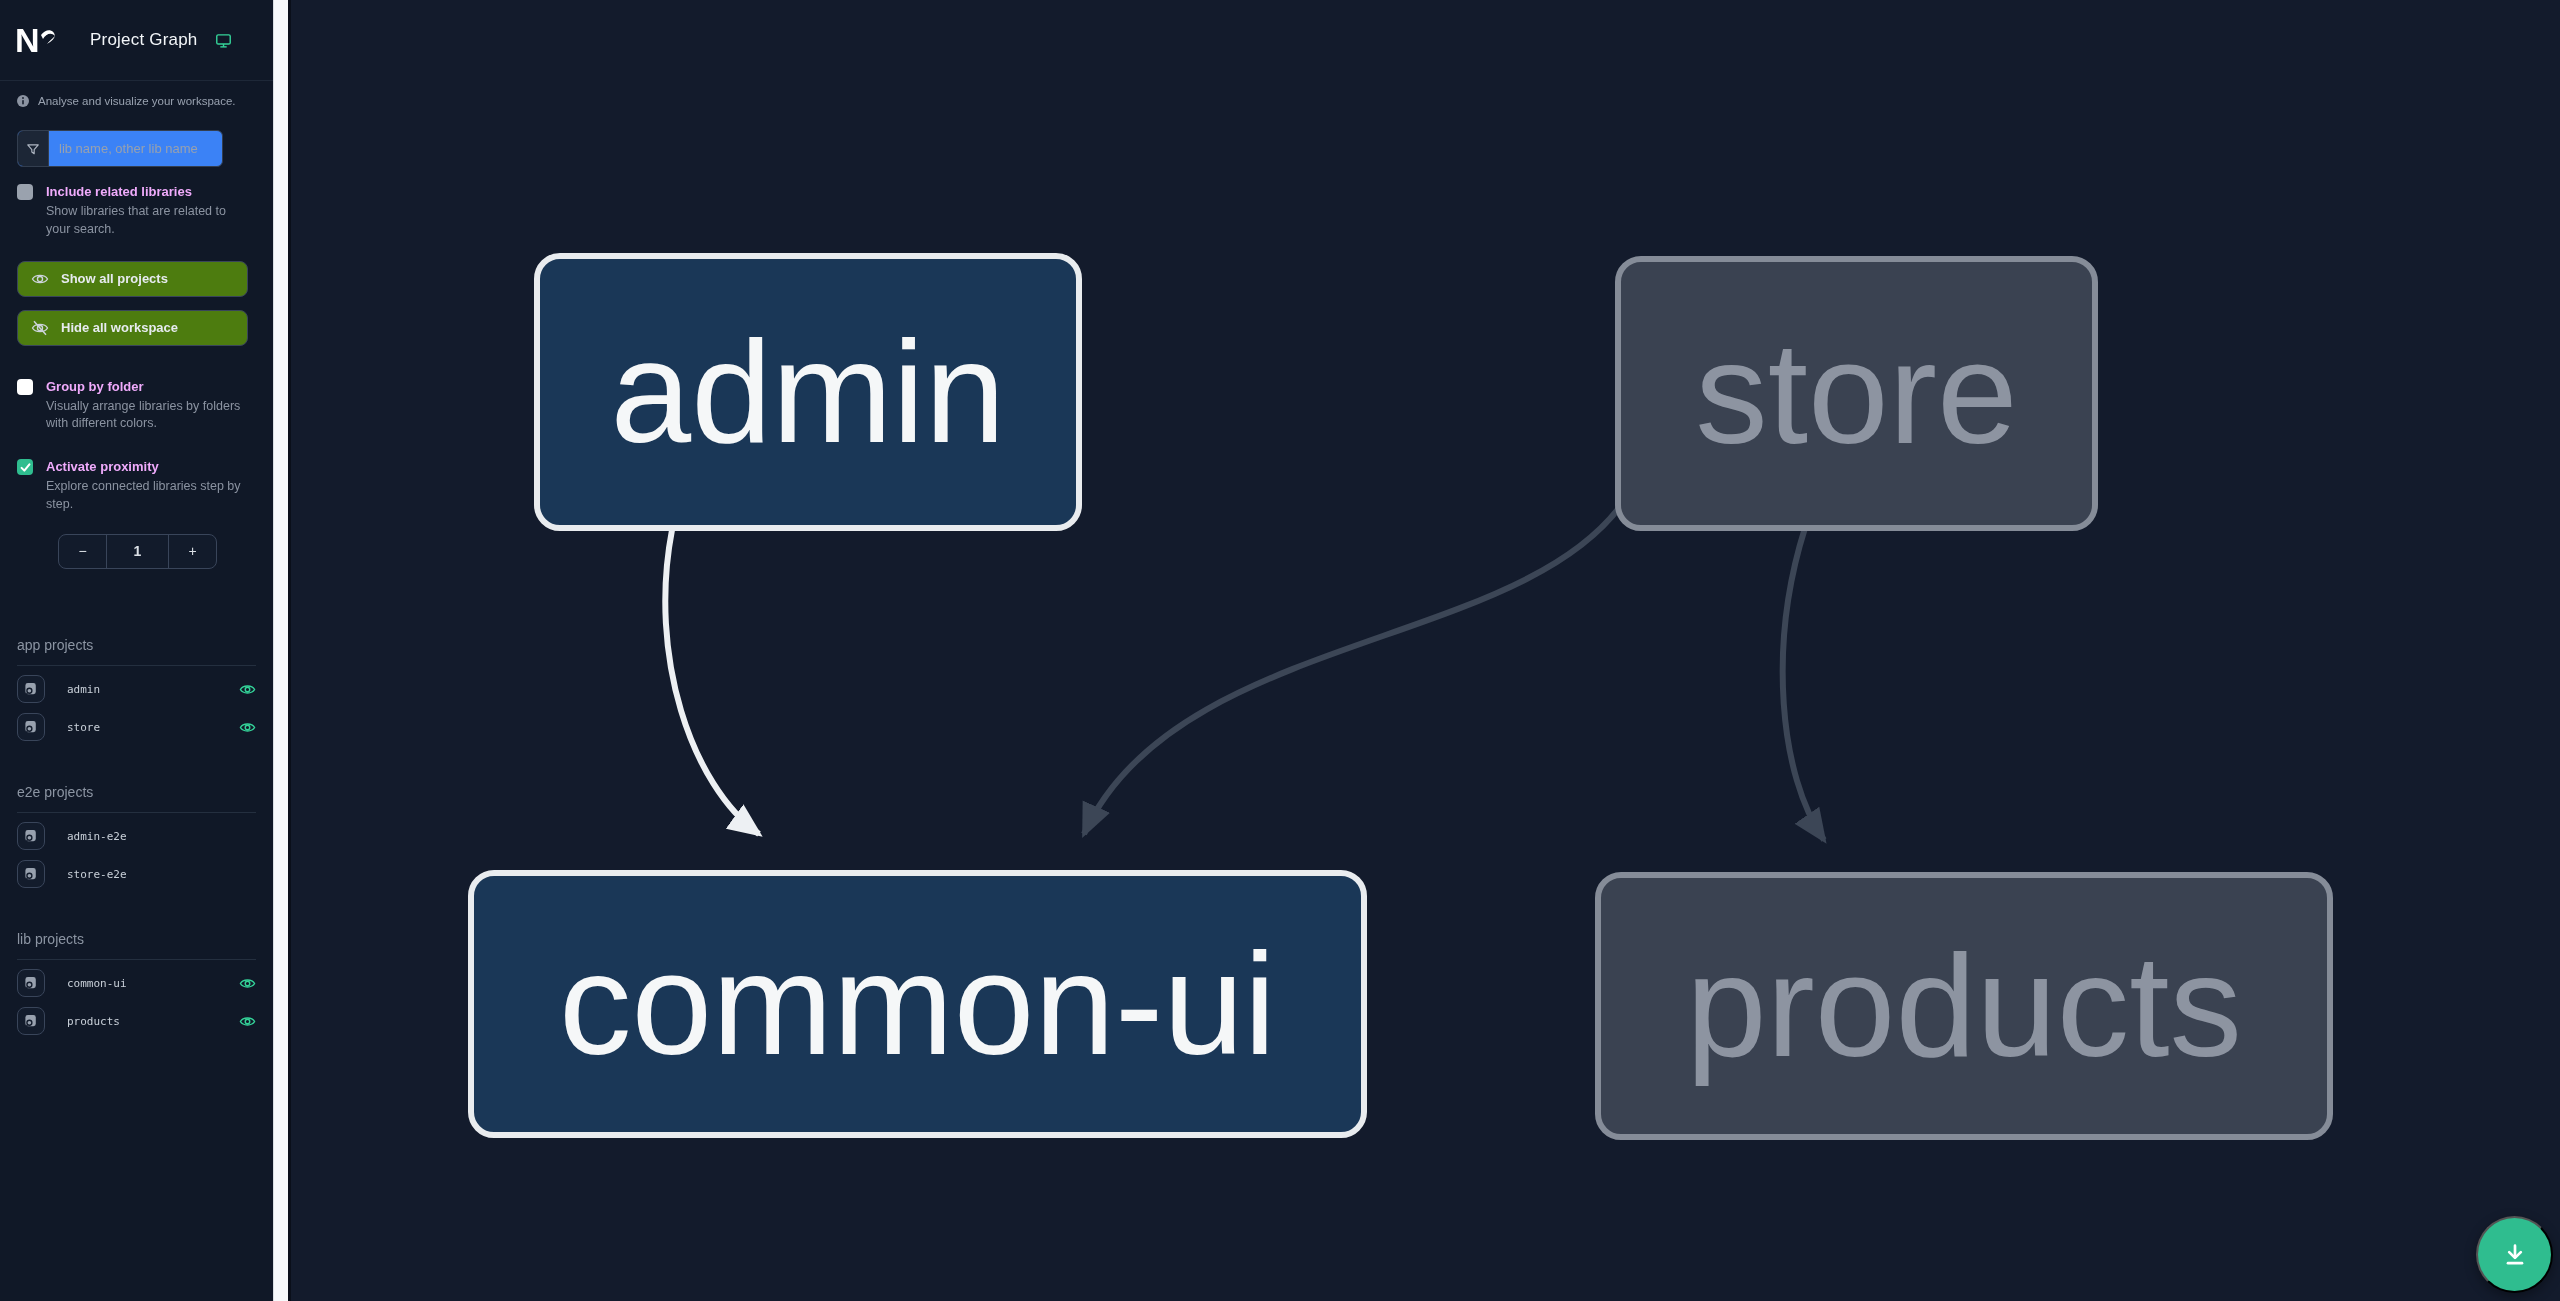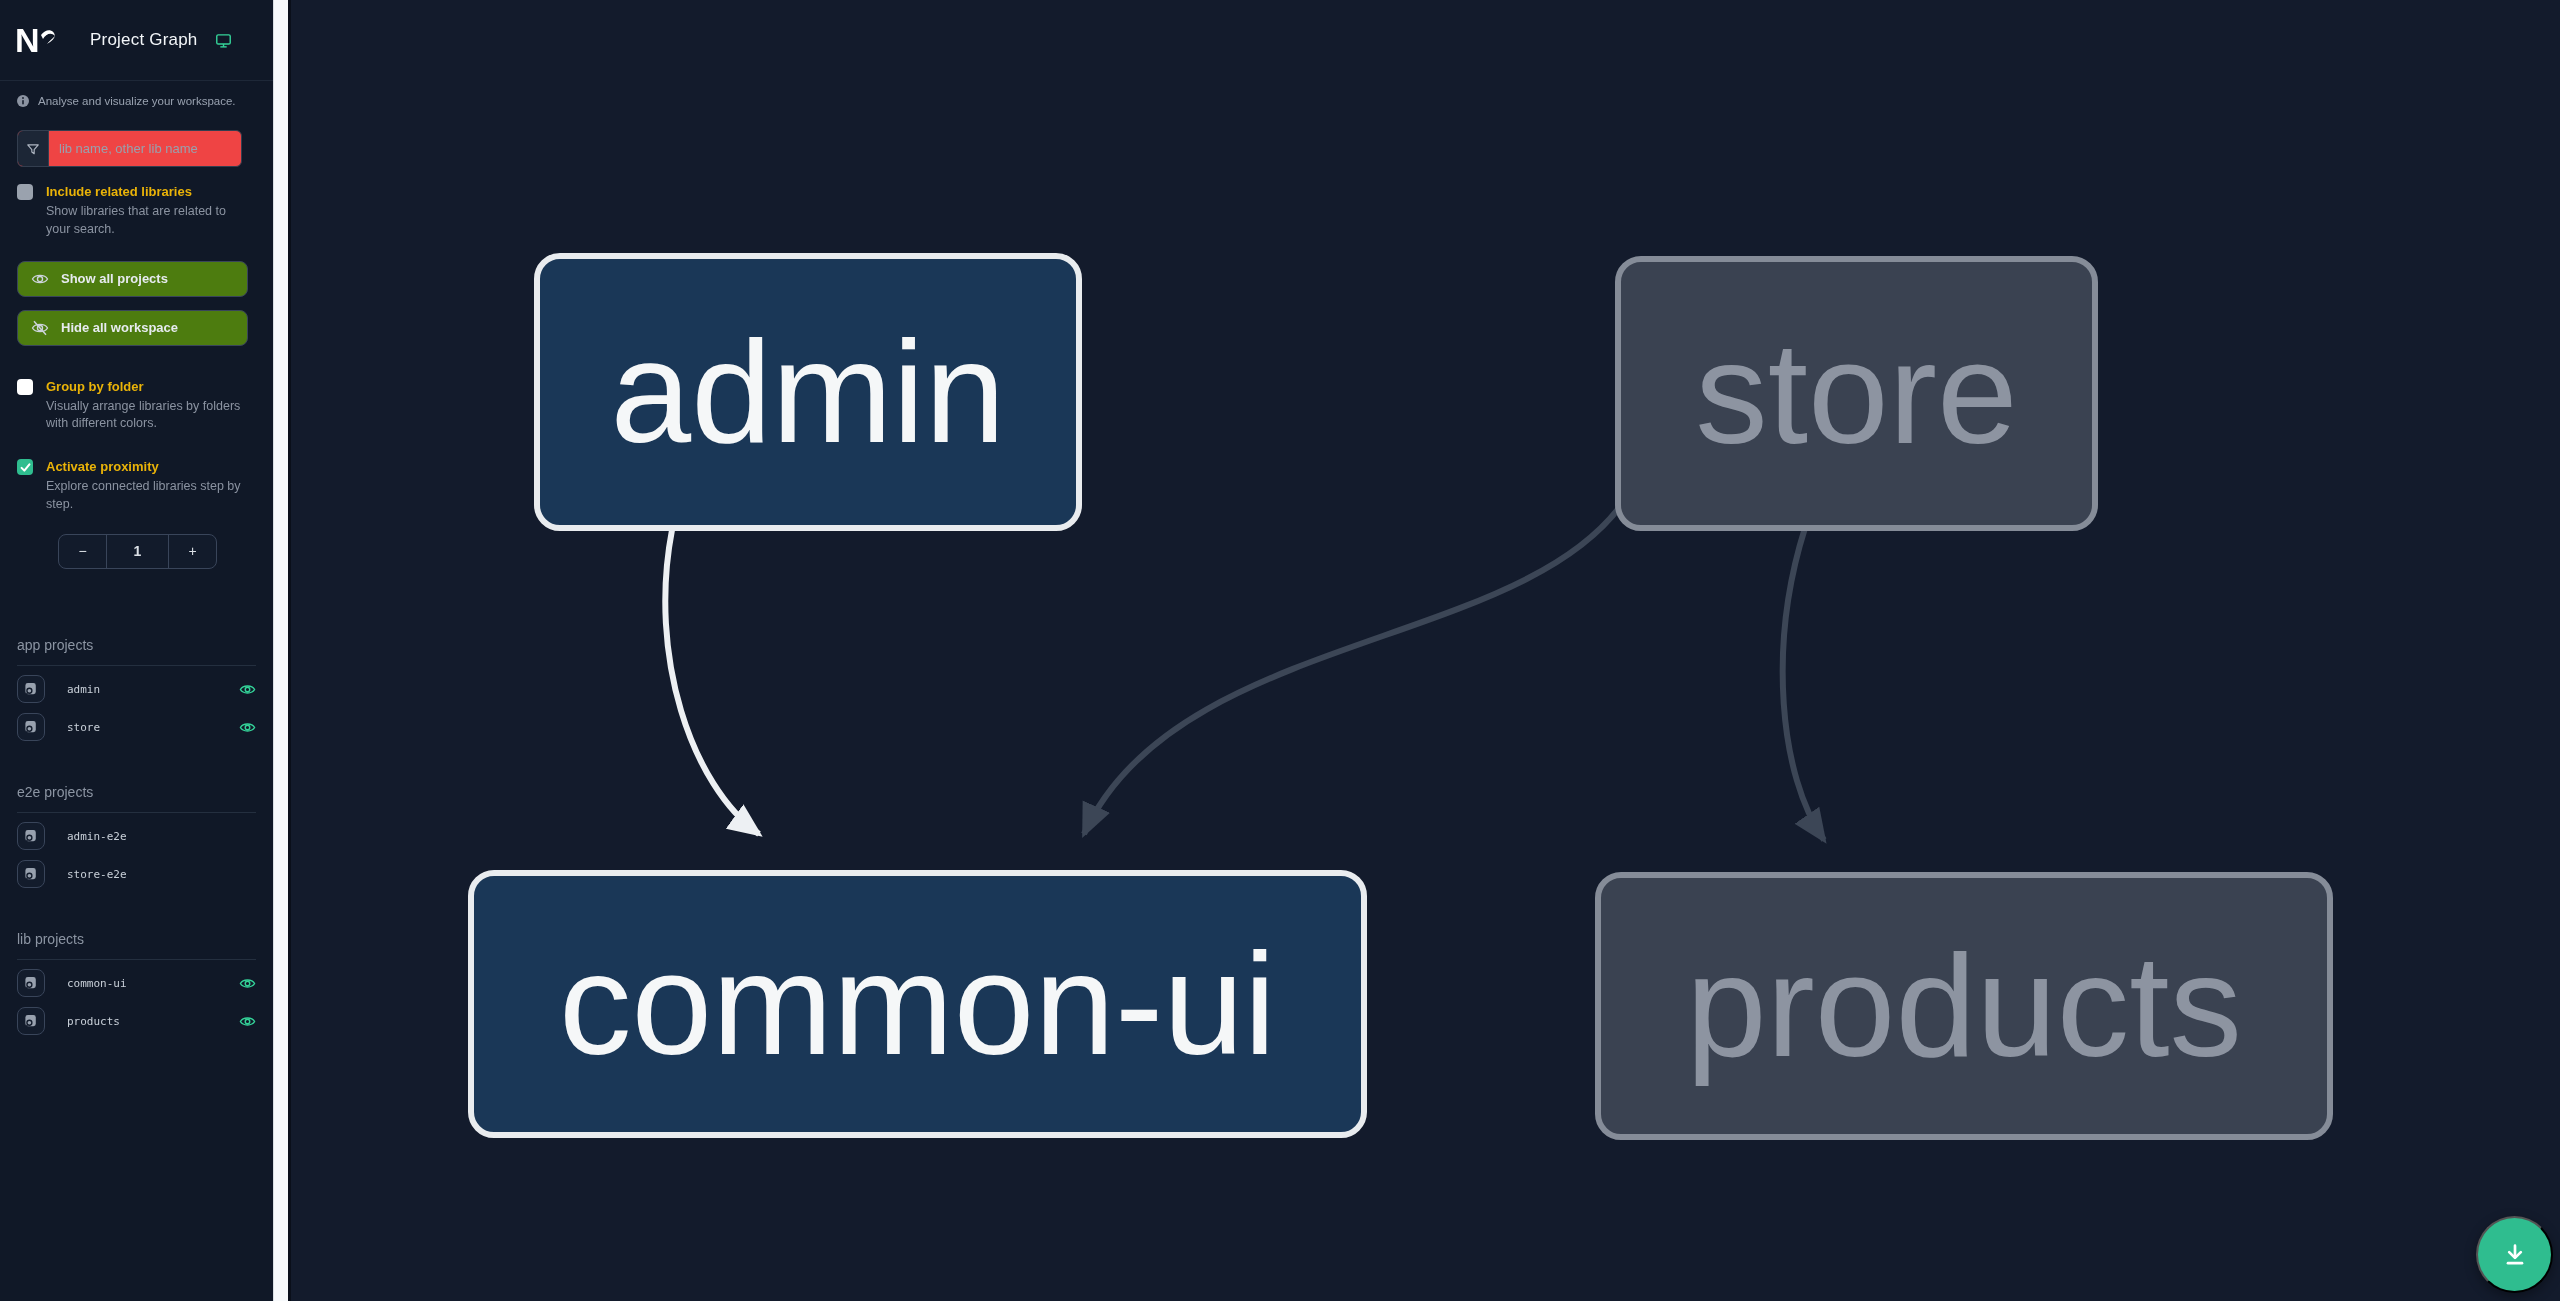--- a/index.html
+++ b/index.html
@@ -32,25 +32,25 @@
 
   .info-row {
     display:flex; align-items:flex-start; gap:9px;
     padding:14px 17px 0 17px;
     color:#99a2b0; font-size:11.5px;
   }
   .info-icon { width:12px; height:12px; flex:0 0 auto; margin-top:0; }
 
   .search-box {
     margin:23px 17px 0 17px;
-    height:37px; width:225px;
+    height:37px; width:206px;
     border:1px solid #333e4f;
     border-radius:6px;
     display:flex; overflow:hidden;
-    background:#ef4444;
+    background:#3b82f6;
   }
   .funnel-cell {
     width:31px; flex:0 0 auto;
     background:#1c2636;
     border-right:1px solid #333e4f;
     display:flex; align-items:center; justify-content:center;
   }
   .search-box input {
     flex:1; min-width:0;
     background:transparent; border:0; outline:none;
@@ -62,21 +62,21 @@
 
   .opt-block { margin:17px 17px 0 17px; }
   .opt-row { display:flex; align-items:flex-start; gap:13px; }
   .cb {
     width:16px; height:16px; border-radius:4px; flex:0 0 auto; margin-top:0;
     display:flex; align-items:center; justify-content:center;
   }
   .cb-gray  { background:#9aa2ae; }
   .cb-white { background:#ffffff; }
   .cb-green { background:#2fbd8f; }
-  .opt-label { font-size:13px; font-weight:700; color:#eab308; line-height:16px; }
+  .opt-label { font-size:13px; font-weight:700; color:#f0abfc; line-height:16px; }
   .opt-desc  { font-size:12.5px; color:#8b93a1; line-height:1.42; margin:3px 0 0 29px; width:206px; }
 
   .side-btn {
     margin:22px 17px 0 17px;
     height:36px; width:231px;
     border:1px solid #39455a;
     border-radius:8px;
     background:#4d7c0f;
     display:flex; align-items:center; gap:12px;
     padding:0 13px;

